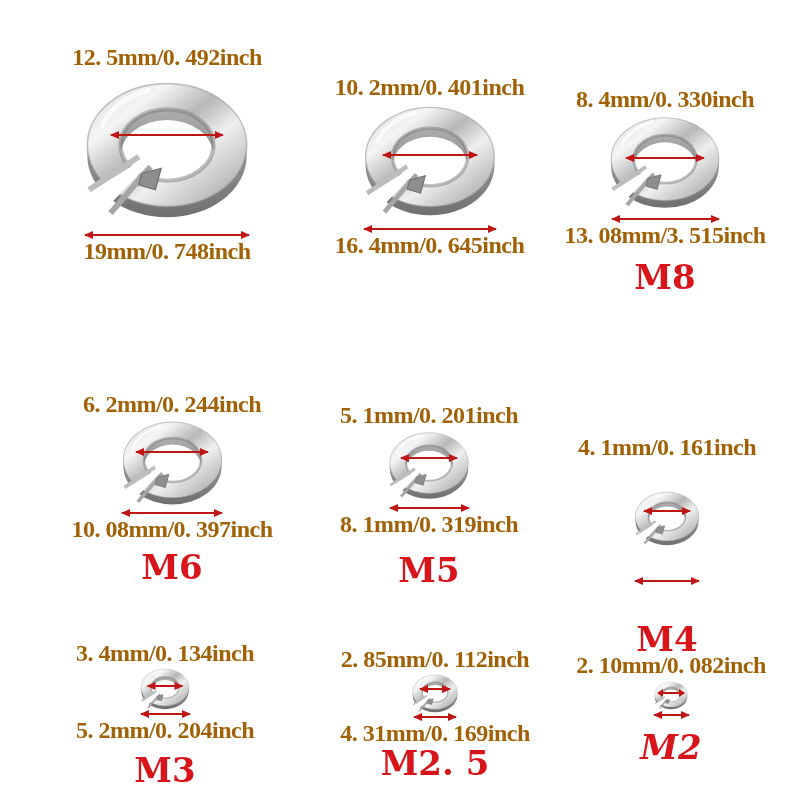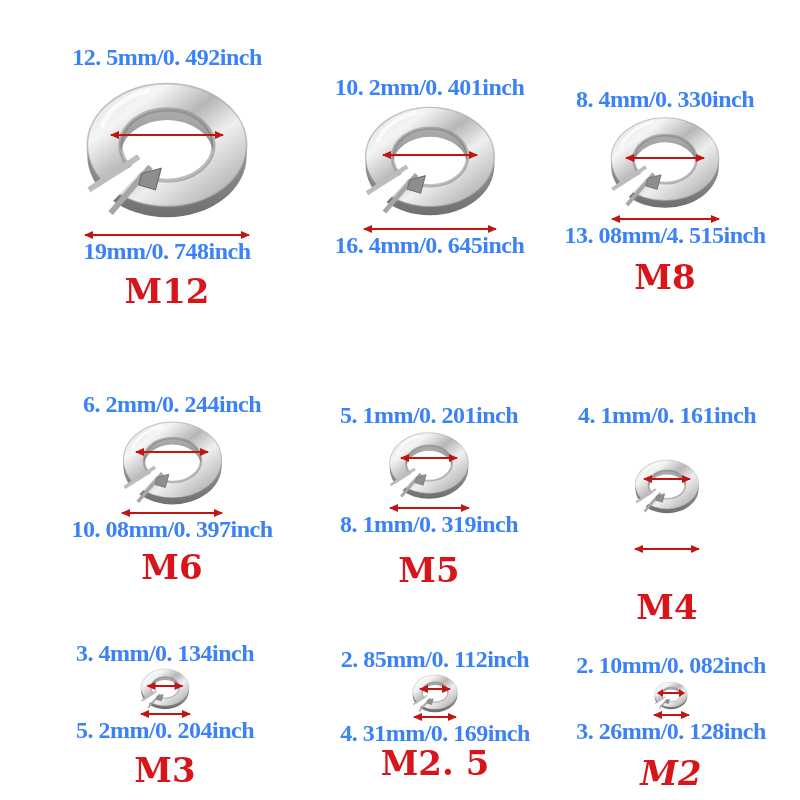--- a/index.html
+++ b/index.html
@@ -1,21 +1,21 @@
 <!DOCTYPE html>
 <html><head>
 <meta charset="utf-8">
 <style>
   html,body{margin:0;padding:0;}
   body{width:800px;height:800px;background:#ffffff;overflow:hidden;position:relative;
        font-family:"Liberation Serif",serif;}
   .canvas{position:absolute;inset:0;}
 
   .cell{position:absolute;display:flex;flex-direction:column;align-items:center;}
-  .dim-label{font-weight:700;font-size:24px;line-height:26px;color:#3b82f6;
+  .dim-label{font-weight:700;font-size:24px;line-height:26px;color:#a16207;
              letter-spacing:-0.5px;white-space:nowrap;}
   .size-label{font-weight:700;font-size:34px;line-height:34px;color:#d8151a;
               font-family:"DejaVu Serif",serif;white-space:nowrap;}
 
   .washer{position:relative;}
   .washer-svg{width:100%;height:100%;display:block;}
 
   .arrow{position:relative;height:2px;background:#c01515;}
   .arrow::before,.arrow::after{content:"";position:absolute;top:-3.5px;width:0;height:0;
      border-top:4.5px solid transparent;border-bottom:4.5px solid transparent;}
@@ -47,21 +47,21 @@
   .c-m6 .inner-arrow{width:72px;top:33px;}
   .c-m6 .outer-arrow{width:100px;margin:4px 0 2px;}
   .c-m6 .size-label{margin-top:8px;}
 
   .c-m5{left:320px;top:402px;width:218px;}
   .c-m5 .washer{width:82px;height:73px;margin-top:1px;}
   .c-m5 .inner-arrow{width:56px;top:28px;}
   .c-m5 .outer-arrow{width:79px;margin:5px 0 2px;}
   .c-m5 .size-label{margin-top:16px;}
 
-  .c-m4{left:566px;top:402px;width:202px;gap:28px;}
+  .c-m4{left:566px;top:434px;width:202px;gap:28px;}
   .c-m4 .washer{width:66px;height:59px;margin-top:1px;}
   .c-m4 .inner-arrow{width:46px;top:21px;}
   .c-m4 .outer-arrow{width:64px;margin:4px 0 2px;}
   .c-m4 .size-label{margin-top:10px;}
 
   .c-m3{left:56px;top:640px;width:218px;}
   .c-m3 .washer{width:52px;height:44px;margin-top:1px;}
   .c-m3 .inner-arrow{width:35px;top:18px;}
   .c-m3 .outer-arrow{width:49px;margin:2px 0 2px;}
   .c-m3 .size-label{margin-top:10px;}
@@ -123,21 +123,20 @@
   <div class="cell c-m12">
     <div class="dim-label">12. 5mm/0. 492inch</div>
     <div class="washer">
       <svg class="washer-svg" viewBox="0 0 200 176">
           <use href="#washerSym"></use>
         </svg>
       <div class="arrow inner-arrow"></div>
     </div>
     <div class="arrow outer-arrow"></div>
     <div class="dim-label">19mm/0. 748inch</div>
-    <div class="size-label">M12</div>
   </div>
 
   <div class="cell c-m10">
     <div class="dim-label">10. 2mm/0. 401inch</div>
     <div class="washer">
       <svg class="washer-svg" viewBox="0 0 200 176">
           <use href="#washerSym"></use>
         </svg>
       <div class="arrow inner-arrow"></div>
     </div>
@@ -147,21 +146,21 @@
 
   <div class="cell c-m8">
     <div class="dim-label">8. 4mm/0. 330inch</div>
     <div class="washer">
       <svg class="washer-svg" viewBox="0 0 200 176">
           <use href="#washerSym"></use>
         </svg>
       <div class="arrow inner-arrow"></div>
     </div>
     <div class="arrow outer-arrow"></div>
-    <div class="dim-label">13. 08mm/4. 515inch</div>
+    <div class="dim-label">13. 08mm/3. 515inch</div>
     <div class="size-label">M8</div>
   </div>
 
   <div class="cell c-m6">
     <div class="dim-label">6. 2mm/0. 244inch</div>
     <div class="washer">
       <svg class="washer-svg" viewBox="0 0 200 176">
           <use href="#washerSym"></use>
         </svg>
       <div class="arrow inner-arrow"></div>
@@ -224,17 +223,16 @@
 
   <div class="cell c-m2">
     <div class="dim-label">2. 10mm/0. 082inch</div>
     <div class="washer">
       <svg class="washer-svg" viewBox="0 0 200 176">
           <use href="#washerSym"></use>
         </svg>
       <div class="arrow inner-arrow"></div>
     </div>
     <div class="arrow outer-arrow"></div>
-    <div class="dim-label">3. 26mm/0. 128inch</div>
     <div class="size-label">M2</div>
   </div>
 
 </div>
 
 </body></html>

